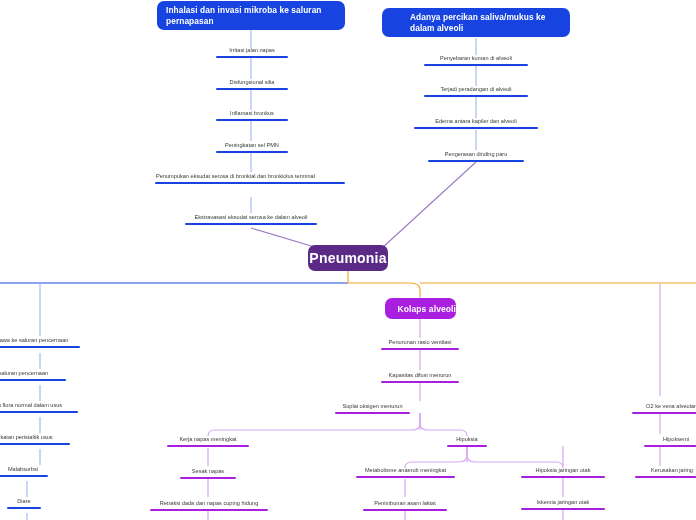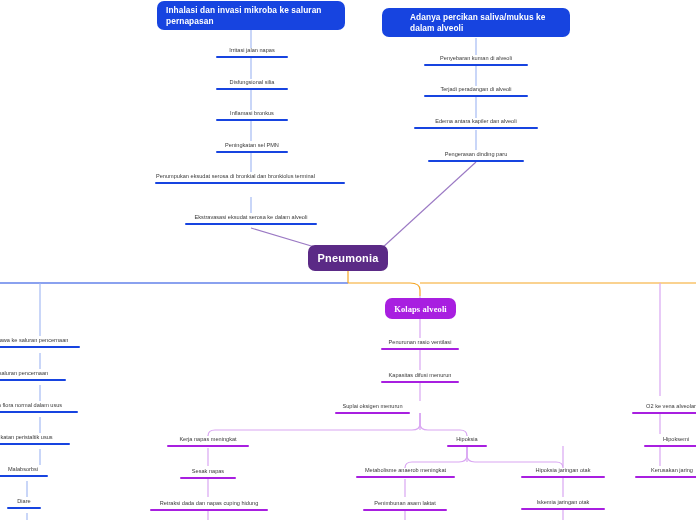--- a/index.html
+++ b/index.html
@@ -22,22 +22,22 @@
     font-weight:bold;
     display:flex;
     align-items:center;
     z-index:5;
   }
   .pill.blue{background:#1744e0;}
   .pill.darkpurple{background:#5b2a86;}
   .pill.magenta{background:#a81fe0;}
 
   .pill-lg{font-size:8.3px;line-height:1.32;padding:6px 9px;letter-spacing:.1px;}
-  .pill-center{font-size:11px;justify-content:center;letter-spacing:.2px;}
-  .pill-mid{font-size:8.5px;justify-content:center;letter-spacing:.1px;font-family:Liberation Serif, serif;}
+  .pill-center{font-size:14px;justify-content:center;letter-spacing:.2px;}
+  .pill-mid{font-size:8.5px;justify-content:flex-end;letter-spacing:.1px;}
 
   
   .leaf{
     position:absolute;
     box-sizing:border-box;
     z-index:5;
     display:flex;
     flex-direction:column;
     align-items:center;
   }

